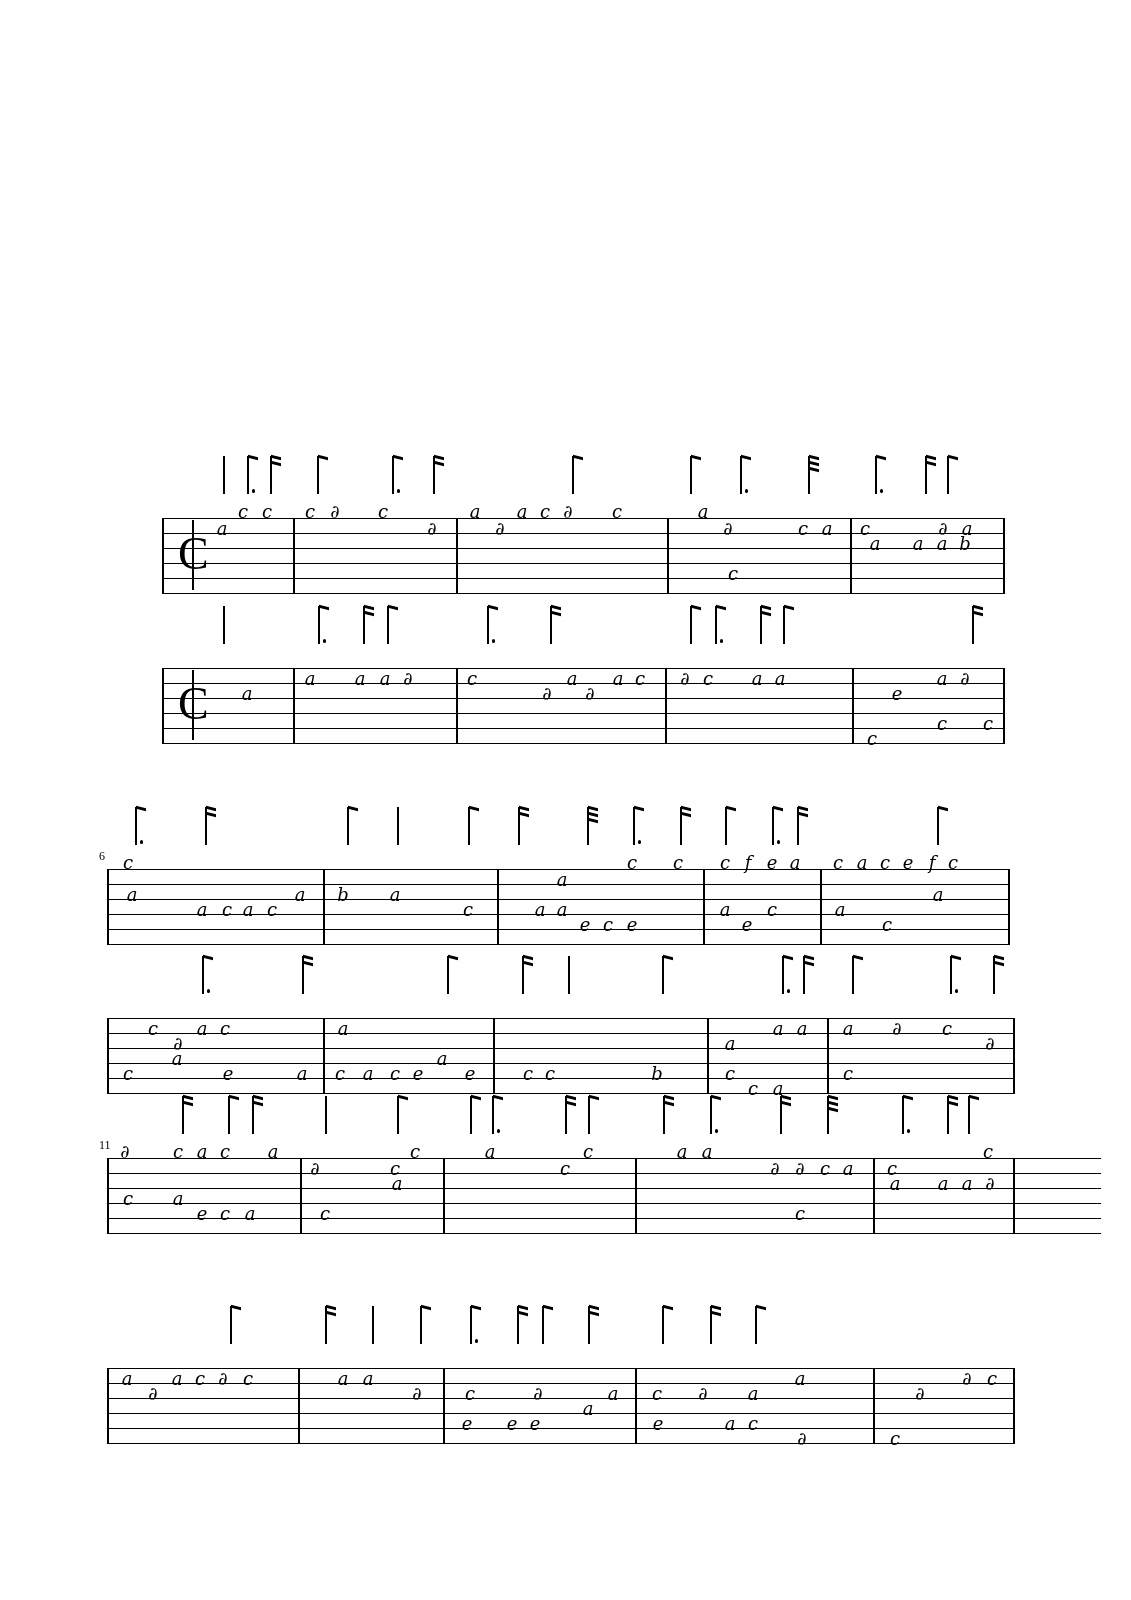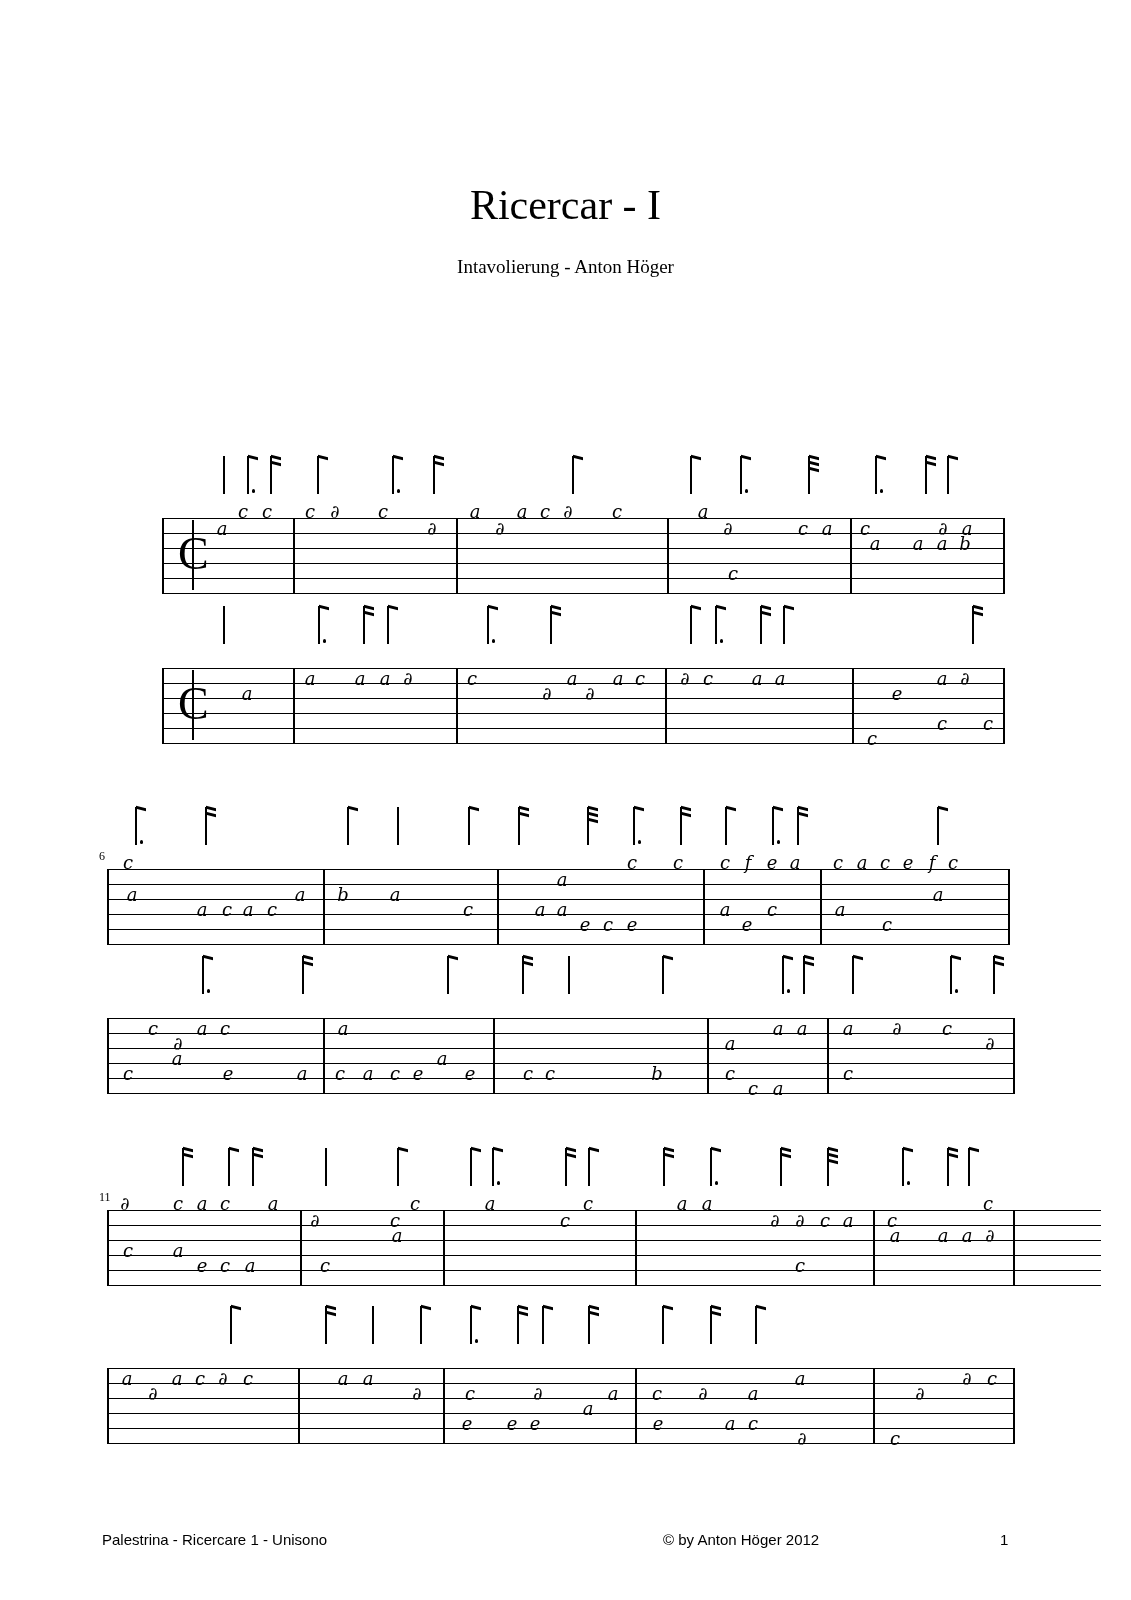--- a/index.html
+++ b/index.html
@@ -25,22 +25,20 @@
   .footer{position:absolute;top:1531px;left:0;width:1131px;height:20px;
           font:15px "Liberation Sans",sans-serif;}
   .f-left{position:absolute;left:102px;top:0;}
   .f-center{position:absolute;left:663px;top:0;}
   .f-page{position:absolute;left:1000px;top:0;}
 </style>
 </head>
 <body>
 
 <div id="page">
-  <div class="title">Ricercar - I</div>
-  <div class="subtitle">Intavolierung - Anton Höger</div>
 
   <div>
       <div class="staff" style="left: 162px; top: 518px; width: 843px;">
         <div class="sline" style="top: 0px;"></div>
         <div class="sline" style="top: 15px;"></div>
         <div class="sline" style="top: 30px;"></div>
         <div class="sline" style="top: 45px;"></div>
         <div class="sline" style="top: 60px;"></div>
         <div class="sline" style="top: 75px;"></div>
         <div class="bline" style="left: 0px;"></div>
@@ -423,21 +421,21 @@
         <div class="note" style="left: 695px; top: 0px;">a</div>
         <div class="note" style="left: 623px; top: 45px;">c</div>
         <div class="note" style="left: 646px; top: 60px;">c</div>
         <div class="note" style="left: 671px; top: 60px;">a</div>
         <div class="note" style="left: 741px; top: 0px;">a</div>
         <div class="note" style="left: 790px; top: 0px;">∂</div>
         <div class="note" style="left: 840px; top: 0px;">c</div>
         <div class="note" style="left: 883px; top: 15px;">∂</div>
         <div class="note" style="left: 741px; top: 45px;">c</div>
       </div>
-      <div class="staff" style="left: 107px; top: 1210px; width: 994px;">
+      <div class="staff" style="left: 107px; top: 1158px; width: 994px;">
         <div class="sline" style="top: 0px;"></div>
         <div class="sline" style="top: 15px;"></div>
         <div class="sline" style="top: 30px;"></div>
         <div class="sline" style="top: 45px;"></div>
         <div class="sline" style="top: 60px;"></div>
         <div class="sline" style="top: 75px;"></div>
         <div class="bline" style="left: 0px;"></div>
         <div class="bline" style="left: 193px;"></div>
         <div class="bline" style="left: 336px;"></div>
         <div class="bline" style="left: 528px;"></div>
@@ -635,18 +633,13 @@
         <div class="note" style="left: 623px; top: 45px;">a</div>
         <div class="note" style="left: 646px; top: 45px;">c</div>
         <div class="note" style="left: 695px; top: 60px;">∂</div>
         <div class="note" style="left: 813px; top: 15px;">∂</div>
         <div class="note" style="left: 860px; top: 0px;">∂</div>
         <div class="note" style="left: 885px; top: 0px;">c</div>
         <div class="note" style="left: 788px; top: 60px;">c</div>
       </div>
     </div>
 
-  <div class="footer">
-    <span class="f-left">Palestrina - Ricercare 1 - Unisono</span>
-    <span class="f-center">© by Anton Höger 2012</span>
-    <span class="f-page">1</span>
-  </div>
 </div>
 
 </body></html>

